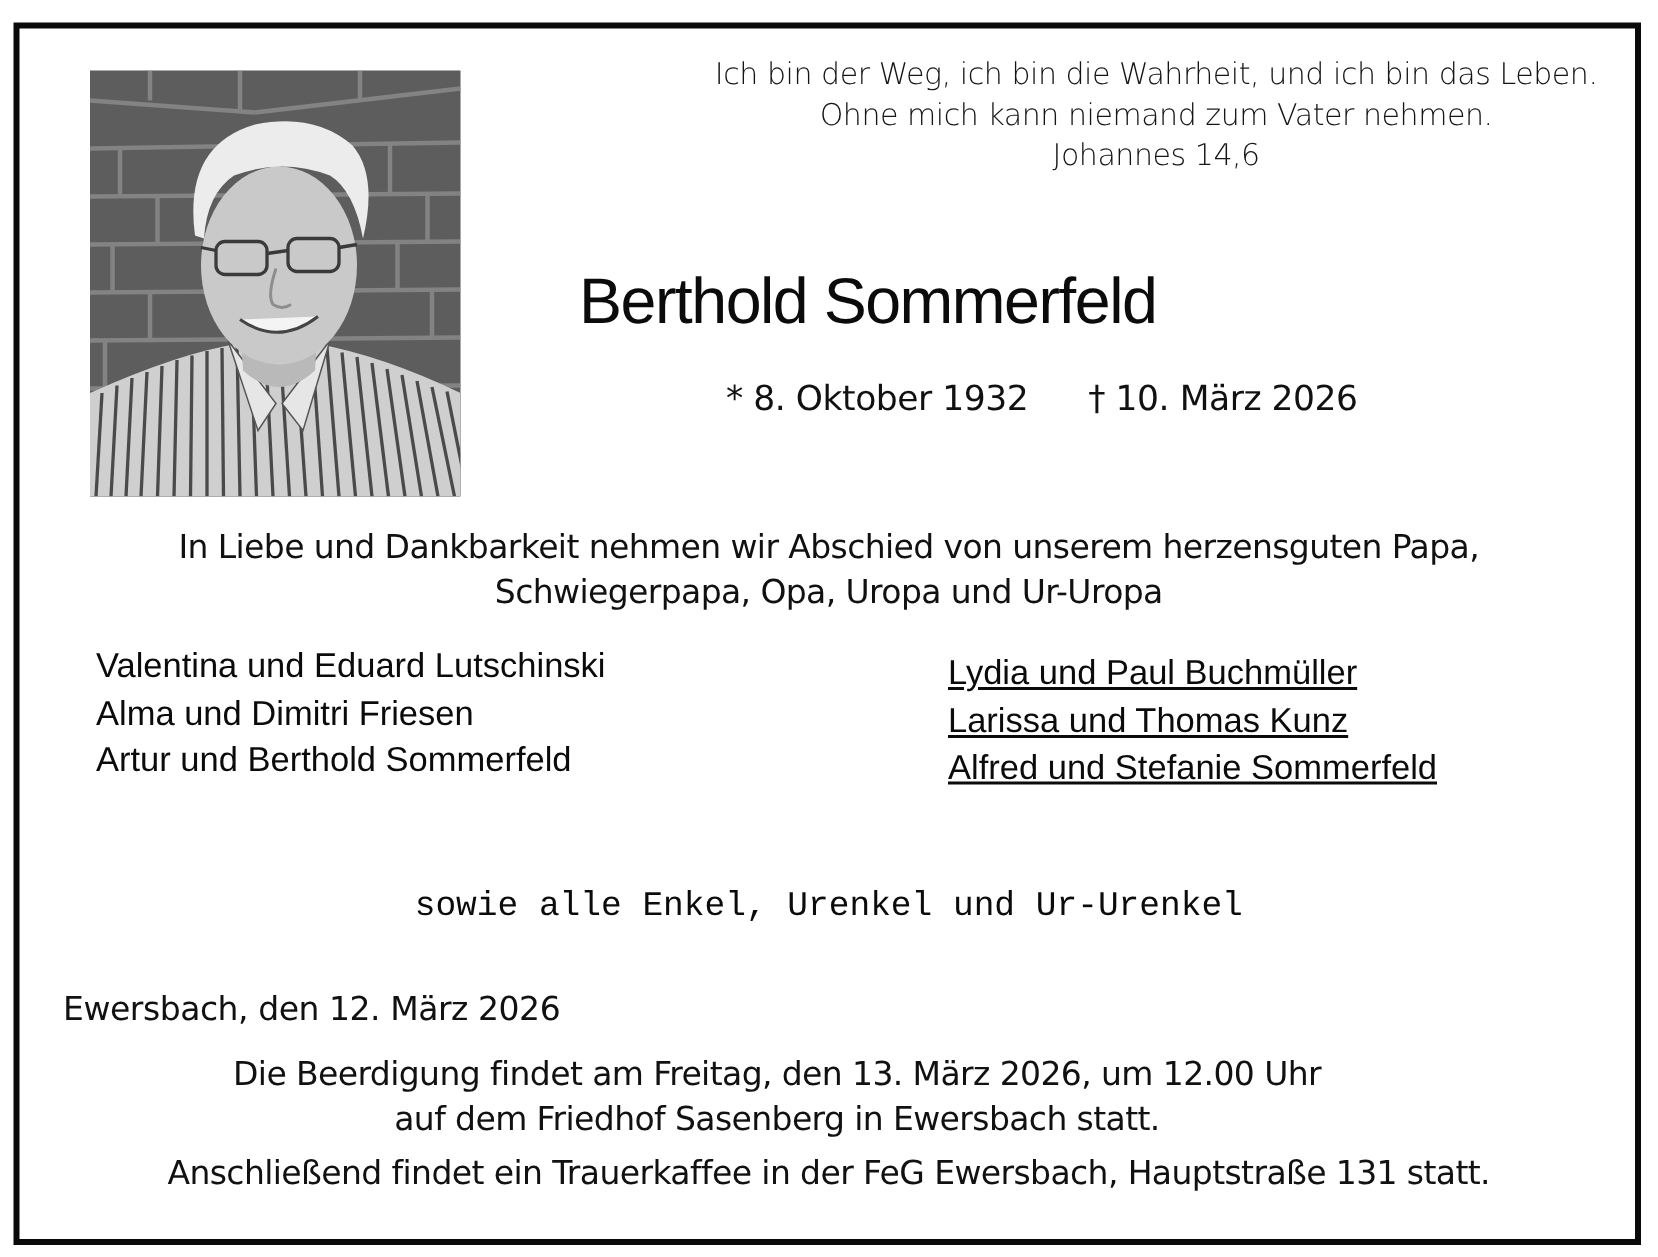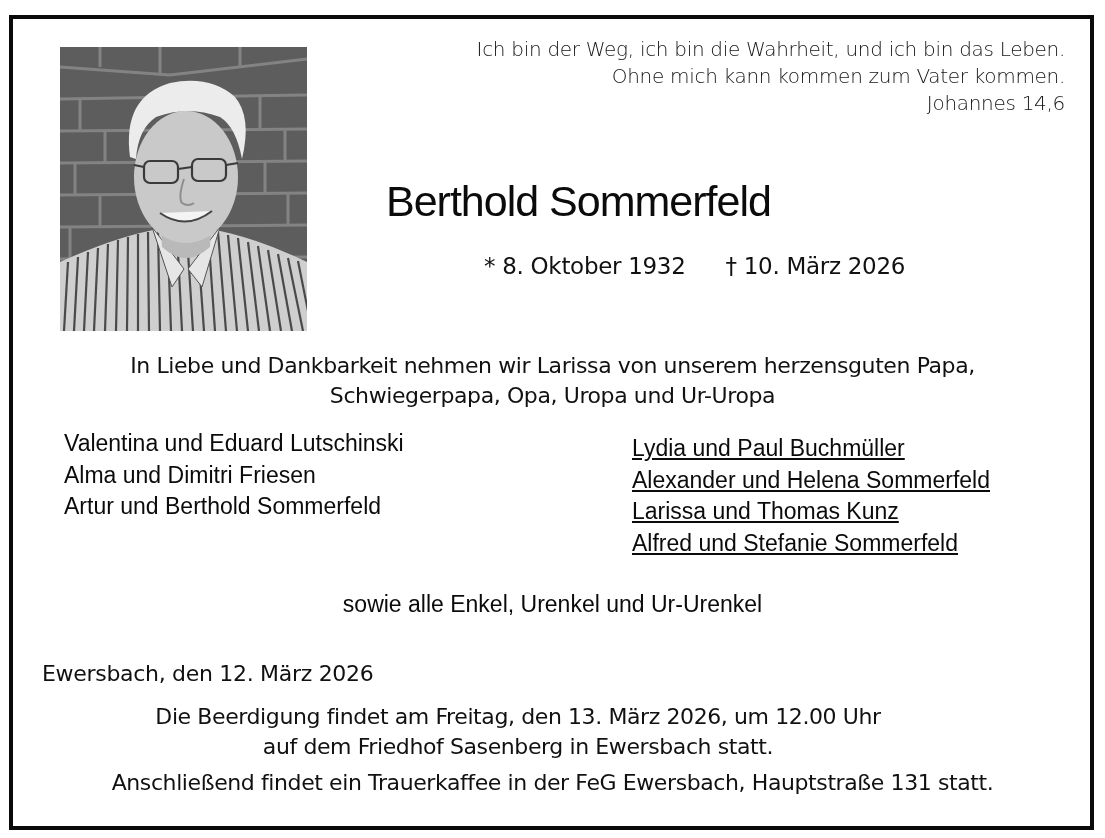--- a/index.html
+++ b/index.html
@@ -6,38 +6,38 @@
   body { width:1105px; height:838px; position:relative; overflow:hidden;
          font-family: "DejaVu Sans", sans-serif; color:#111; }
   .frame { position:absolute; left:9px; top:15px; width:1077px; height:807px;
            border:4px solid #0a0a0a; background:#fff; }
   .photo { position:absolute; left:60px; top:47px; width:247px; height:284px;
            overflow:hidden; background:#6e6e6e; }
   .photo svg { display:block; }
   .verse { position:absolute; right:40px; top:36px; text-align:right;
            font-family:"DejaVu Sans", sans-serif; font-size:20px; line-height:27px;
            letter-spacing:-0.3px; color:#151515; font-weight:300; }
-  .verse div { white-space:nowrap; }
+  .verse div { white-space:nowrap;text-align:center; }
   .name { position:absolute; left:386px; top:166px; font-size:43px; line-height:70px;
           font-family:"Liberation Sans", sans-serif; letter-spacing:-1px;
           color:#0b0b0b; white-space:nowrap; }
   .dates { position:absolute; left:484px; top:251px; font-size:23px; line-height:30px;
            white-space:nowrap; letter-spacing:-0.3px; }
   .dates span { display:inline-block; }
   .dates .gap { width:40px; }
   .intro { position:absolute; left:40px; width:1025px; top:351px; text-align:center;
            font-size:22px; line-height:30px; letter-spacing:-0.4px; }
   .intro div { white-space:nowrap; }
   .names { position:absolute; font-family:"Liberation Sans", sans-serif;
            font-size:23px; line-height:31.5px; color:#0b0b0b; }
   .names div { white-space:nowrap; }
   .names.left { left:64px; top:428px; }
   .names.right { left:632px; top:433px;text-decoration:underline; }
   .also { position:absolute; left:0; width:1105px; top:589px; text-align:center;
-          font-family:Liberation Sans, sans-serif; font-size:23px; line-height:30px;
+          font-family:Liberation Mono, monospace; font-size:23px; line-height:30px;
           color:#0b0b0b; }
   .placedate { position:absolute; left:42px; top:659px; font-size:22px; line-height:30px;
                letter-spacing:-0.3px; white-space:nowrap; }
   .funeral { position:absolute; left:0; width:1036px; top:702px; text-align:center;
              font-size:22px; line-height:30px; letter-spacing:-0.4px; }
   .funeral div { white-space:nowrap; }
   .after { position:absolute; left:0; width:1105px; top:768px; text-align:center;
            font-size:22px; line-height:30px; letter-spacing:-0.4px; white-space:nowrap; }
 </style>
 </head>
@@ -117,44 +117,43 @@
     </g>
 
     <path d="M124 132 Q118 150 122 156 Q128 160 134 156" fill="none" stroke="#8e8e8e" stroke-width="2"></path>
 
     <path d="M100 166 Q126 184 152 164" fill="#f4f4f4" stroke="#444" stroke-width="2"></path>
   </svg>
 </div>
 
 <div class="verse">
   <div>Ich bin der Weg, ich bin die Wahrheit, und ich bin das Leben.</div>
-  <div>Ohne mich kann kommen zum Vater kommen.</div>
+  <div>Ohne mich kann niemand zum Vater nehmen.</div>
   <div>Johannes 14,6</div>
 </div>
 
 <div class="name">Berthold Sommerfeld</div>
 
 <div class="dates">
   <span>* 8. Oktober 1932</span><span class="gap"></span><span>† 10. März 2026</span>
 </div>
 
 <div class="intro">
-  <div>In Liebe und Dankbarkeit nehmen wir Larissa von unserem herzensguten Papa,</div>
+  <div>In Liebe und Dankbarkeit nehmen wir Abschied von unserem herzensguten Papa,</div>
   <div>Schwiegerpapa, Opa, Uropa und Ur-Uropa</div>
 </div>
 
 <div class="names left">
   <div>Valentina und Eduard Lutschinski</div>
   <div>Alma und Dimitri Friesen</div>
   <div>Artur und Berthold Sommerfeld</div>
 </div>
 
 <div class="names right">
   <div>Lydia und Paul Buchmüller</div>
-  <div>Alexander und Helena Sommerfeld</div>
   <div>Larissa und Thomas Kunz</div>
   <div>Alfred und Stefanie Sommerfeld</div>
 </div>
 
 <div class="also">sowie alle Enkel, Urenkel und Ur-Urenkel</div>
 
 <div class="placedate">Ewersbach, den 12. März 2026</div>
 
 <div class="funeral">
   <div>Die Beerdigung findet am Freitag, den 13. März 2026, um 12.00 Uhr</div>

